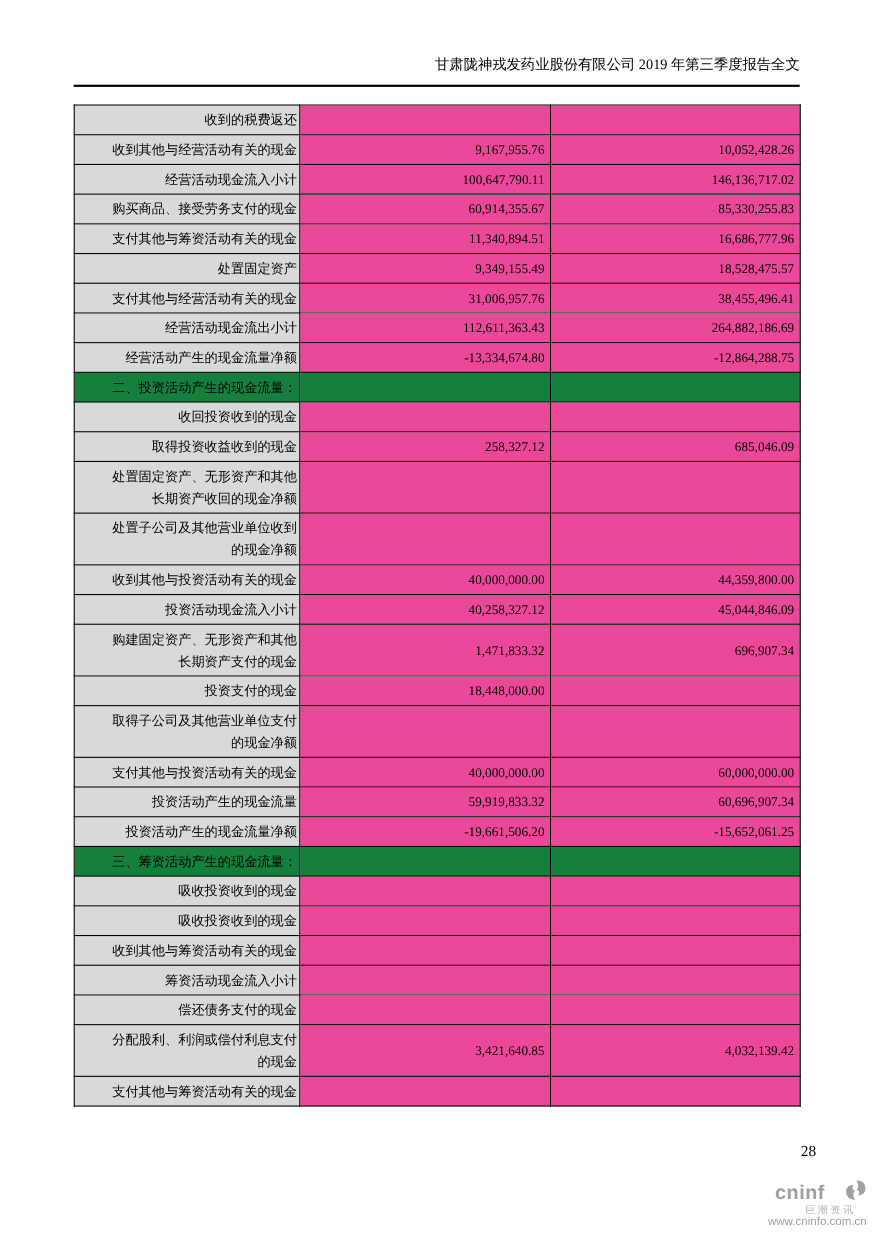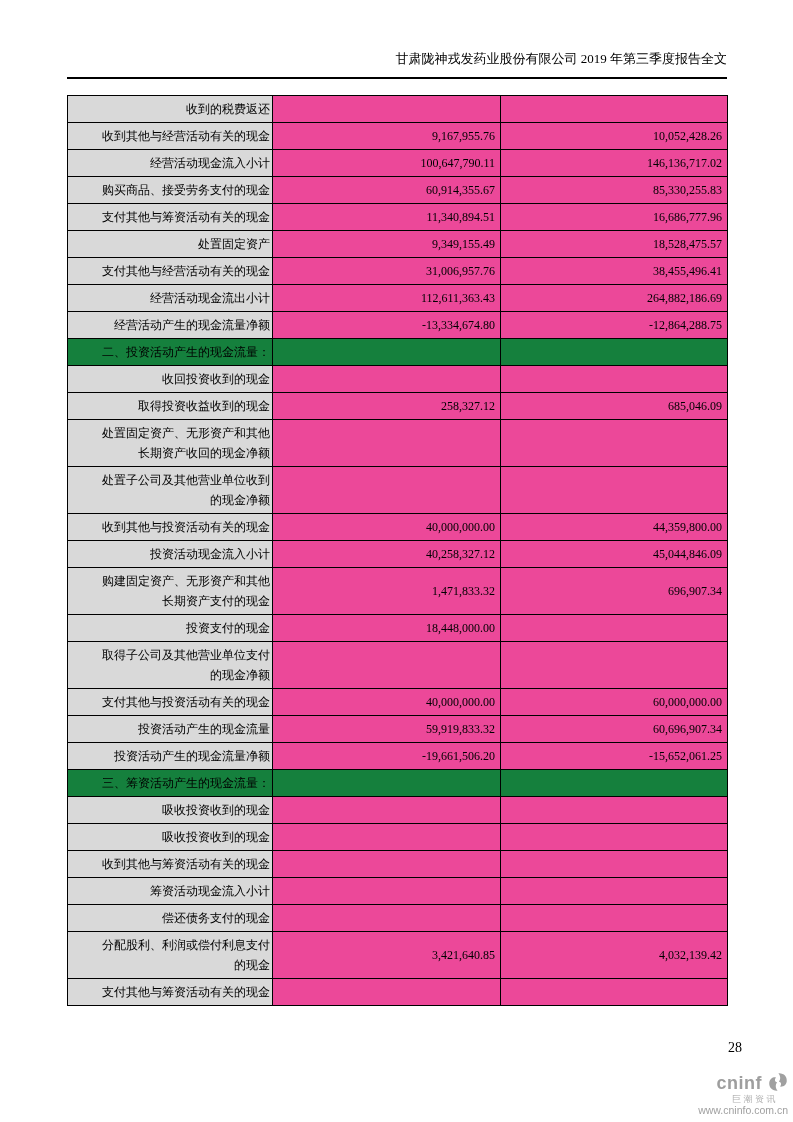--- a/index.html
+++ b/index.html
@@ -49,21 +49,21 @@
     position:absolute; top:1040px; left:728px;
     font-size:14px;
   }
   .logo {
     position:absolute; top:1072px; right:5px;
     display:flex; flex-direction:column; align-items:flex-end;
     color:#a8a8a8;
     font-family:"Liberation Sans","DejaVu Sans",sans-serif;
     line-height:1.05;
   }
-  .logo-top { display:flex; align-items:center; gap:6px; }
+  .logo-top { display:flex; align-items:center; gap:18px; }
   .logo-brand { font-weight:bold; font-size:18px; letter-spacing:.5px; color:#9e9e9e; }
   .logo-cn { font-size:9px; letter-spacing:2.5px; margin:-1px 10px 1px 0; color:#b0b0b0; }
   .logo-url { font-size:10.5px; color:#a0a0a0; }
 </style>
 </head>
 <body>
 
 <div class="page">
 
   <div class="doc-header">甘肃陇神戎发药业股份有限公司 2019 年第三季度报告全文</div>

